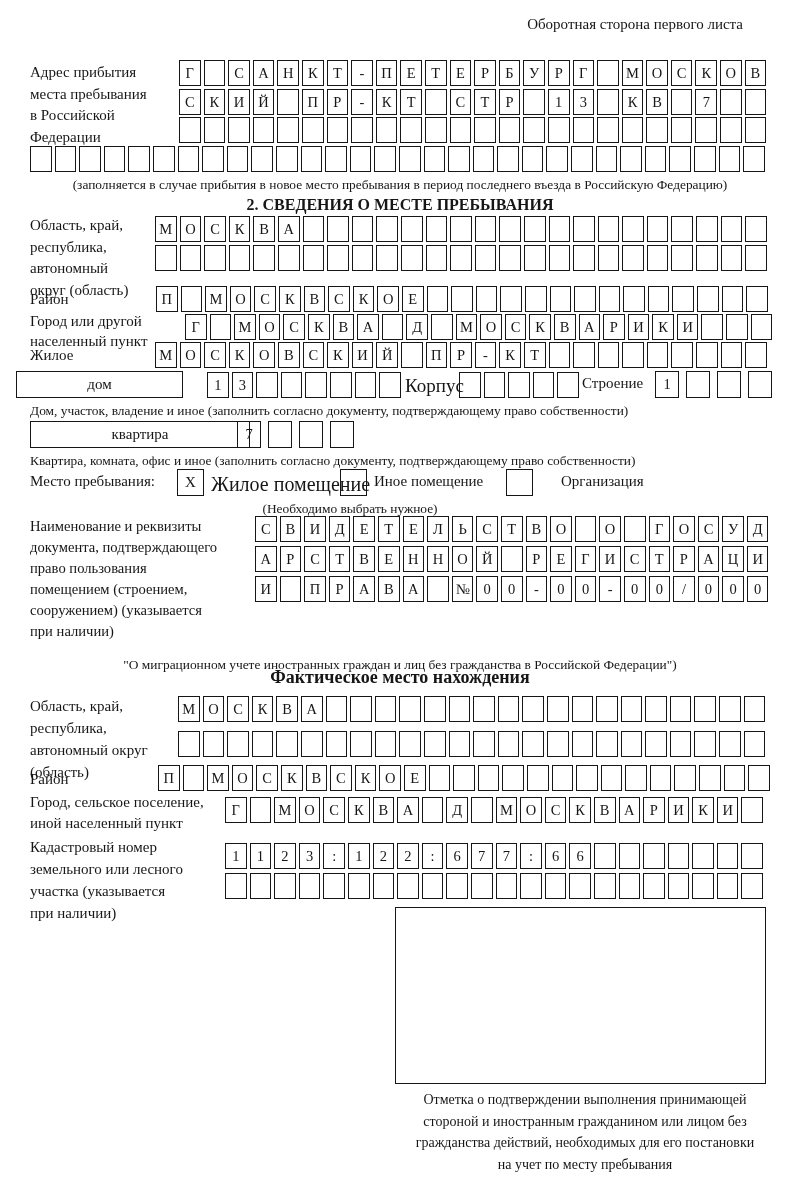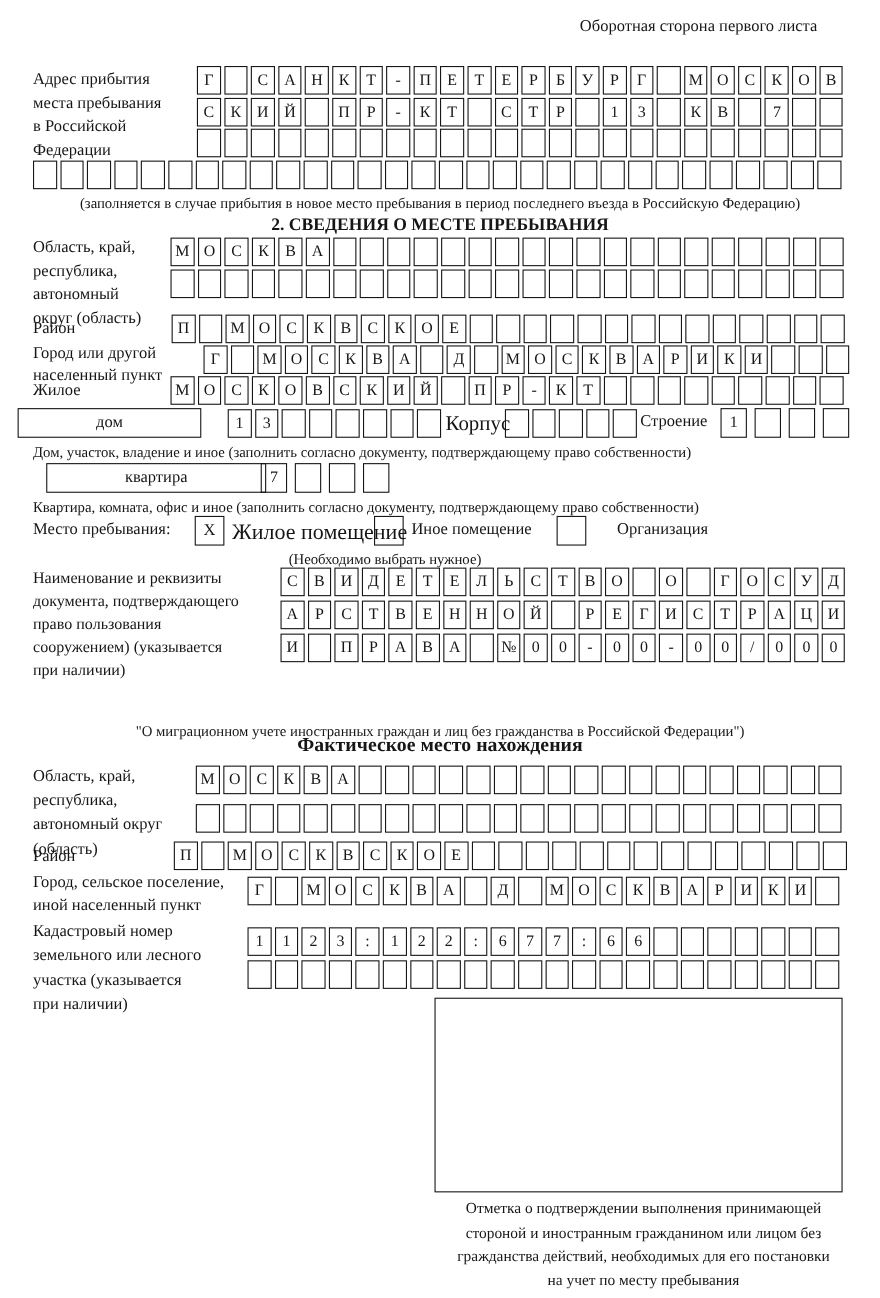--- a/index.html
+++ b/index.html
@@ -320,21 +320,21 @@
     </div>
   <div class="abs" style="left:582px;top:375px;font-size:15px;">Строение</div>
   <div class="row wide" style="left:655px;top:371px;">
       <div class="cell">1</div>
       <div class="cell"></div>
       <div class="cell"></div>
       <div class="cell"></div>
     </div>
   <div class="note" style="left:30px;top:402px;">Дом, участок, владение и иное (заполнить согласно документу, подтверждающему право собственности)</div>
 
-  <div class="big-box" style="left:42px;top:421px;width:200px;">квартира</div>
+  <div class="big-box" style="left:30px;top:421px;width:220px;">квартира</div>
   <div class="row wide" style="left:237px;top:421px;">
       <div class="cell">7</div>
       <div class="cell"></div>
       <div class="cell"></div>
       <div class="cell"></div>
     </div>
   <div class="note" style="left:30px;top:452px;">Квартира, комната, офис и иное (заполнить согласно документу, подтверждающему право собственности)</div>
 
   <div class="abs" style="left:30px;top:473px;font-size:15px;">Место пребывания:</div>
   <div class="checkbox" style="left:177px;top:469px;">X</div>
@@ -342,20 +342,21 @@
   <div class="checkbox" style="left:340px;top:469px;"></div>
   <div class="abs" style="left:374px;top:473px;font-size:15px;">Иное помещение</div>
   <div class="checkbox" style="left:506px;top:469px;"></div>
   <div class="abs" style="left:561px;top:473px;font-size:15px;">Организация</div>
   <div class="note center" style="left:130px;top:500px;width:440px;">(Необходимо выбрать нужное)</div>
 
   <div class="lbl" style="left:30px;top:516px;font-size:14.6px;line-height:21px;">
       <div>Наименование и реквизиты</div>
       <div>документа, подтверждающего</div>
       <div>право пользования</div>
+      <div>помещением (строением,</div>
       <div>сооружением) (указывается</div>
       <div>при наличии)</div>
     </div>
   <div class="row" style="left:255px;top:516px;">
       <div class="cell">С</div>
       <div class="cell">В</div>
       <div class="cell">И</div>
       <div class="cell">Д</div>
       <div class="cell">Е</div>
       <div class="cell">Т</div>

